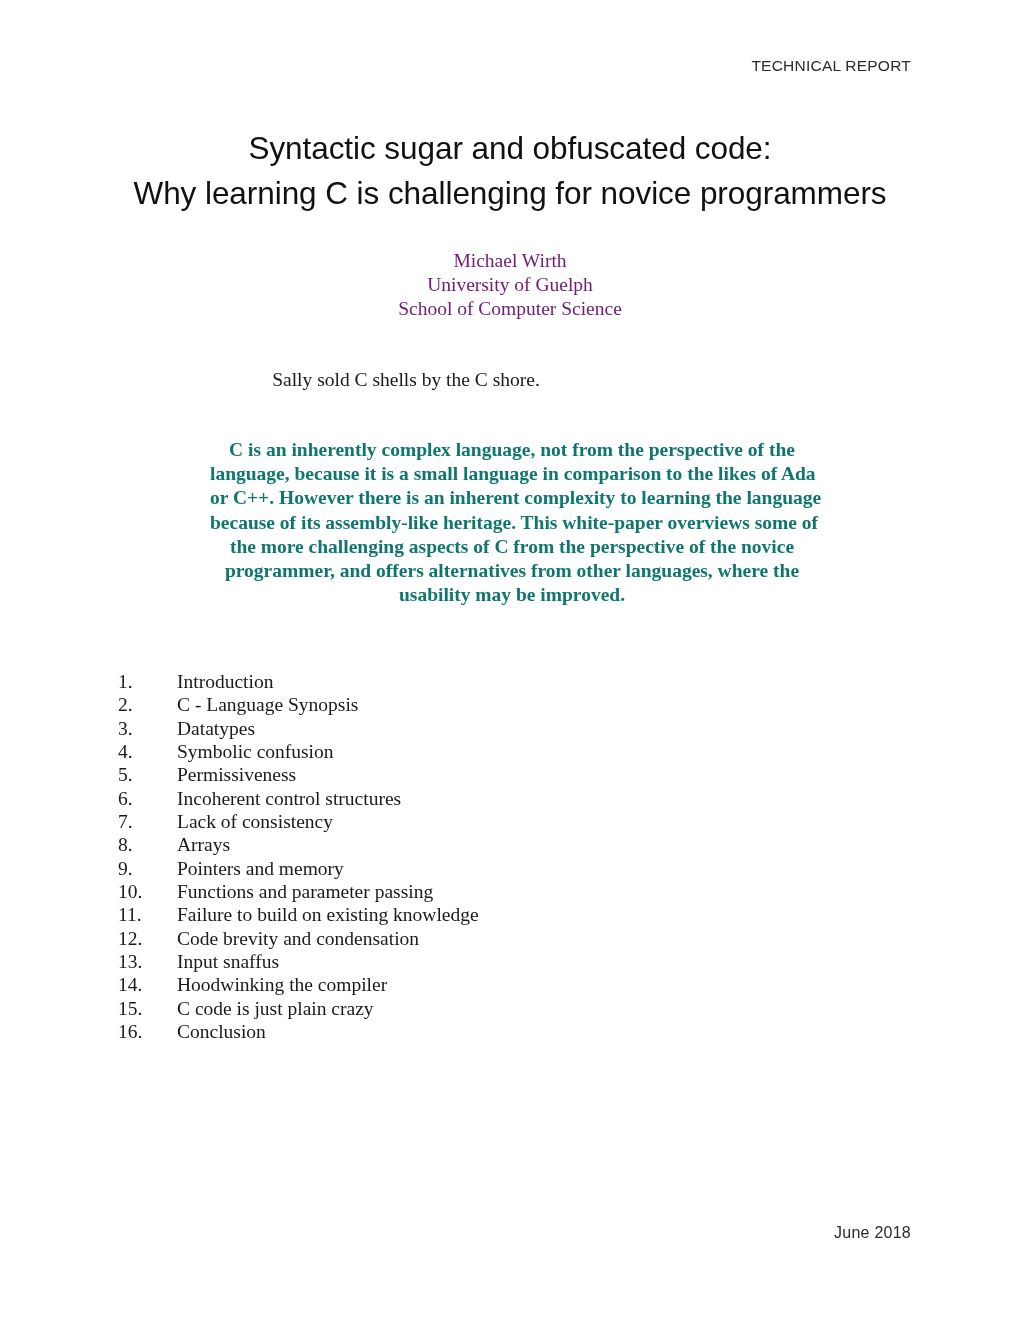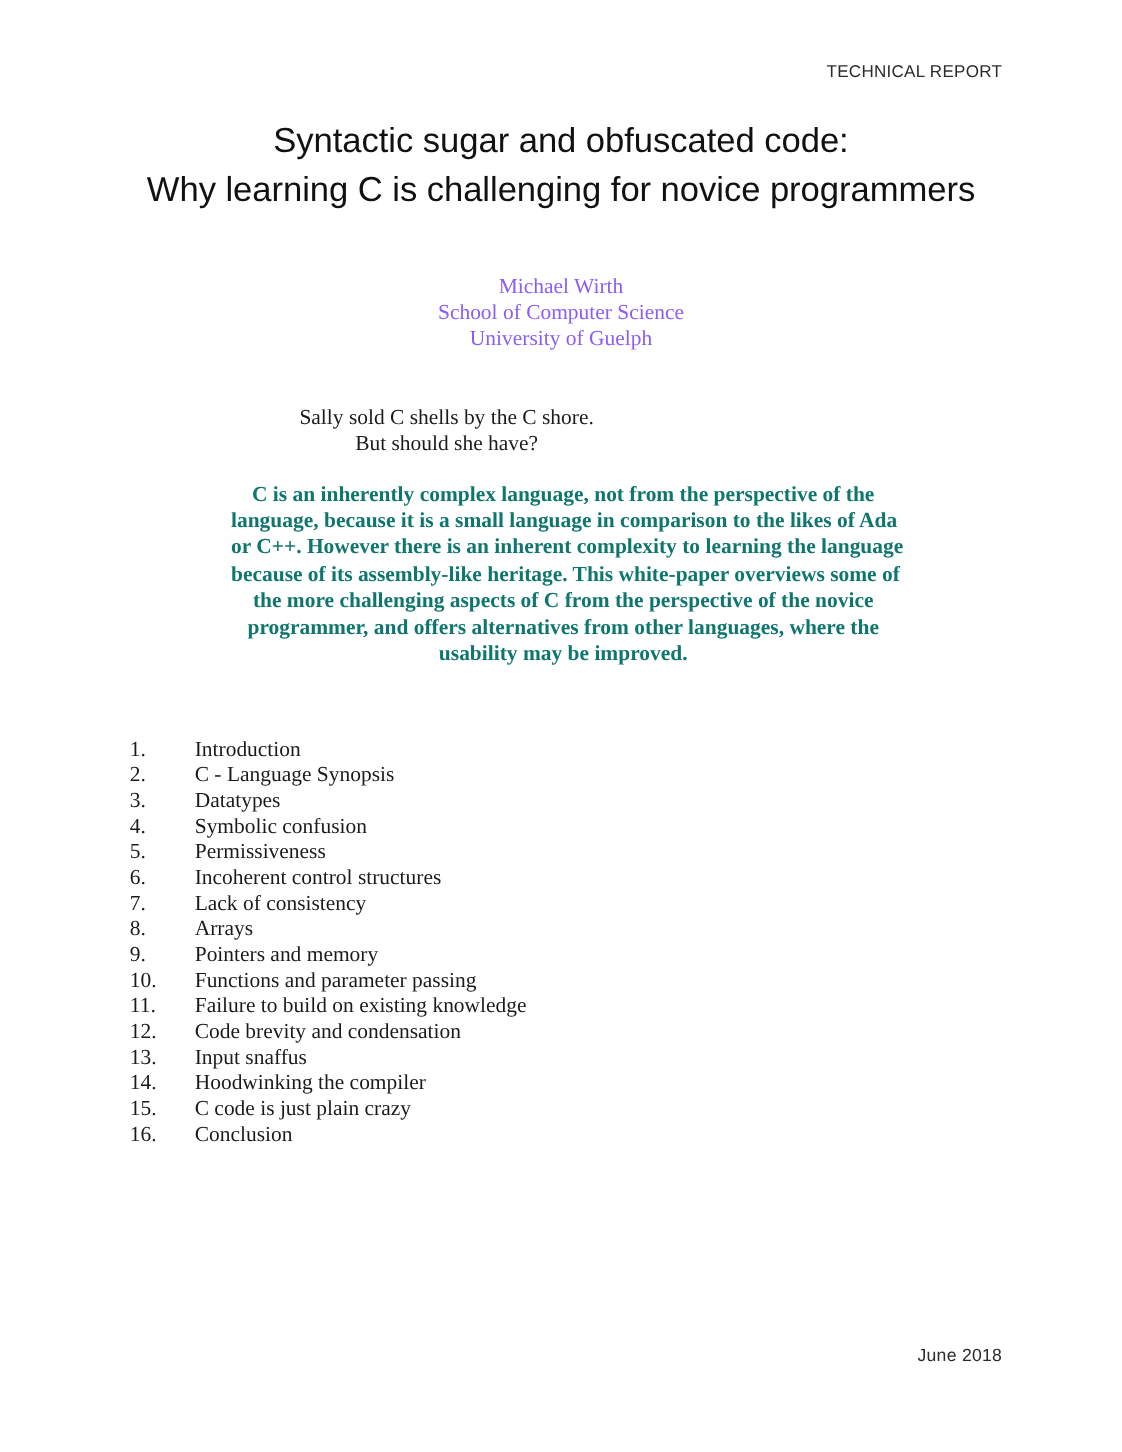--- a/index.html
+++ b/index.html
@@ -33,21 +33,21 @@
     font-family: "Liberation Sans", "DejaVu Sans", sans-serif;
     font-size: 15.5px;
     letter-spacing: 0.015em;
     color: #2b2b2b;
     white-space: nowrap;
   }
 
   
   .title-block {
     position: absolute;
-    top: 105px;
+    top: 126px;
     left: 0;
     width: 1020px;
     text-align: center;
     font-family: "Liberation Sans", "DejaVu Sans", sans-serif;
     font-weight: 400;
     font-size: 31.5px;
     line-height: 45px;
     color: #111111;
     letter-spacing: -0.002em;
   }
@@ -58,21 +58,21 @@
 
   
   .author-block {
     position: absolute;
     top: 249px;
     left: 0;
     width: 1020px;
     text-align: center;
     font-size: 19.5px;
     line-height: 24.2px;
-    color: #8b5cf6;
+    color: #701a75;
   }
   .author-line { display: block; white-space: nowrap; }
 
   
   .epigraph-block {
     position: absolute;
     top: 368px;
     left: 0;
     width: 812px;
     text-align: center;
@@ -142,27 +142,26 @@
 
   <div class="running-header">TECHNICAL REPORT</div>
 
   <div class="title-block">
     <span class="title-line">Syntactic sugar and obfuscated code:</span>
     <span class="title-line">Why learning C is challenging for novice programmers</span>
   </div>
 
   <div class="author-block">
     <span class="author-line">Michael Wirth</span>
+    <span class="author-line">University of Guelph</span>
     <span class="author-line">School of Computer Science</span>
-    <span class="author-line">University of Guelph</span>
   </div>
 
   <div class="epigraph-block">
     <span class="epigraph-line">Sally sold C shells by the C shore.</span>
-    <span class="epigraph-line">But should she have?</span>
   </div>
 
   <div class="abstract-block">
       <span class="abstract-line">C is an inherently complex language, not from the perspective of the</span>
       <span class="abstract-line">language, because it is a small language in comparison to the likes of Ada</span>
       <span class="abstract-line">or C++. However there is an inherent complexity to learning the language</span>
       <span class="abstract-line">because of its assembly-like heritage. This white-paper overviews some of</span>
       <span class="abstract-line">the more challenging aspects of C from the perspective of the novice</span>
       <span class="abstract-line">programmer, and offers alternatives from other languages, where the</span>
       <span class="abstract-line">usability may be improved.</span>

